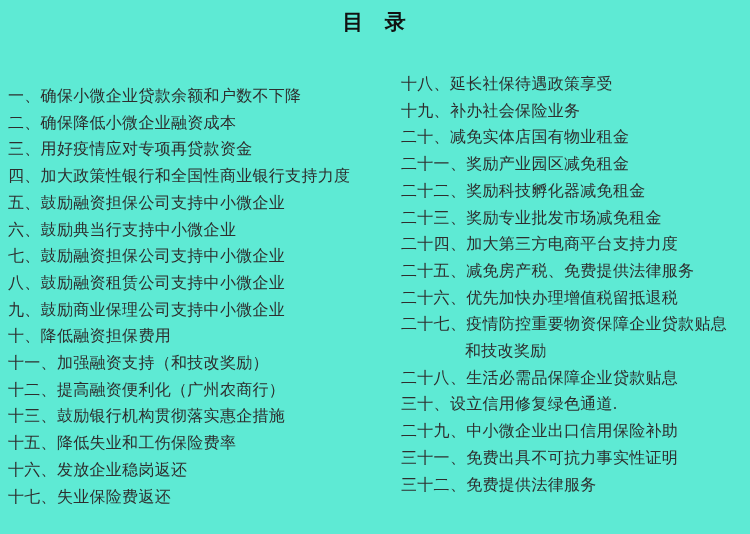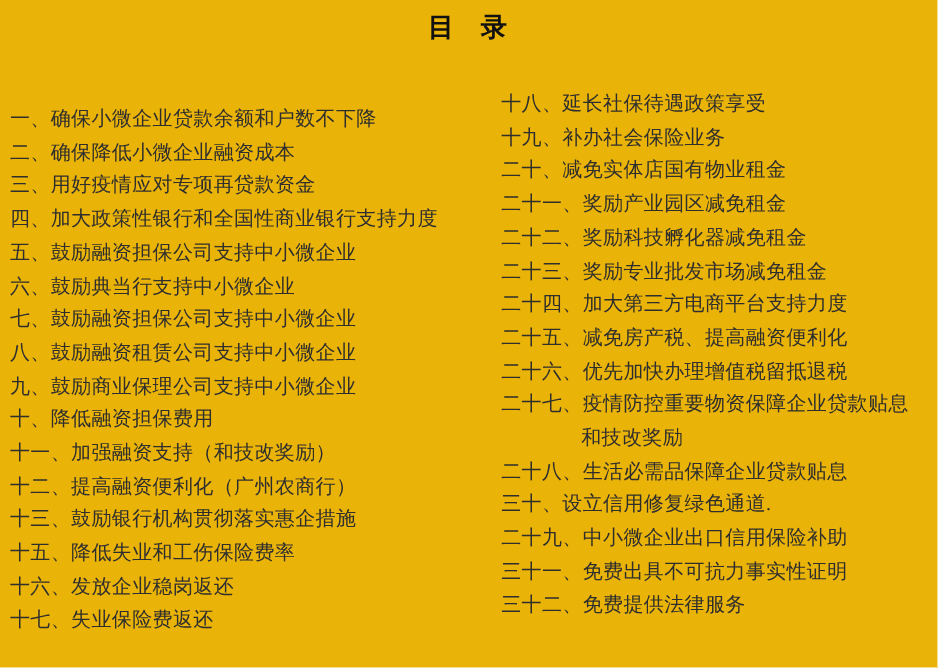--- a/index.html
+++ b/index.html
@@ -4,21 +4,21 @@
 <style>
   html, body {
     margin: 0;
     padding: 0;
     background: #ffffff;
   }
   .page {
     position: relative;
     width: 750px;
     height: 534px;
-    background: #eab308;
+    background: #5eead4;
     overflow: hidden;
     font-family: "Liberation Serif", "DejaVu Serif", serif;
     color: #2e2e2e;
   }
   .doc-title {
     position: absolute;
     top: 8px;
     left: 0;
     width: 100%;
     margin: 0;
@@ -81,21 +81,21 @@
   </div>
 
   <div class="toc-col toc-col-right">
     <p class="toc-item">十八、延长社保待遇政策享受</p>
     <p class="toc-item">十九、补办社会保险业务</p>
     <p class="toc-item">二十、减免实体店国有物业租金</p>
     <p class="toc-item">二十一、奖励产业园区减免租金</p>
     <p class="toc-item">二十二、奖励科技孵化器减免租金</p>
     <p class="toc-item">二十三、奖励专业批发市场减免租金</p>
     <p class="toc-item">二十四、加大第三方电商平台支持力度</p>
-    <p class="toc-item">二十五、减免房产税、提高融资便利化</p>
+    <p class="toc-item">二十五、减免房产税、免费提供法律服务</p>
     <p class="toc-item">二十六、优先加快办理增值税留抵退税</p>
     <p class="toc-item">二十七、疫情防控重要物资保障企业贷款贴息</p>
     <p class="toc-item continuation">和技改奖励</p>
     <p class="toc-item">二十八、生活必需品保障企业贷款贴息</p>
     <p class="toc-item">三十、设立信用修复绿色通道.</p>
     <p class="toc-item">二十九、中小微企业出口信用保险补助</p>
     <p class="toc-item">三十一、免费出具不可抗力事实性证明</p>
     <p class="toc-item">三十二、免费提供法律服务</p>
   </div>
 

